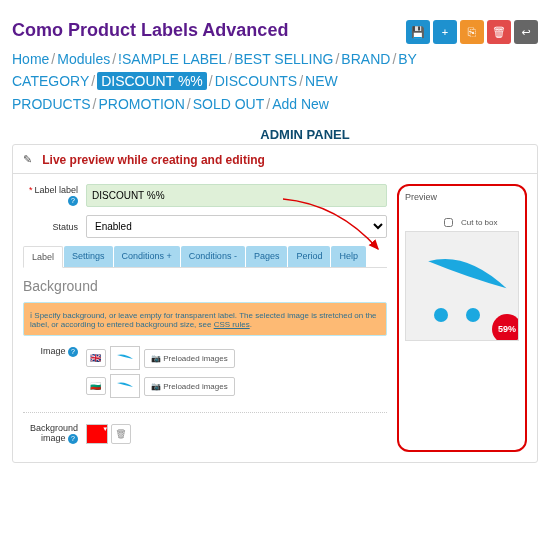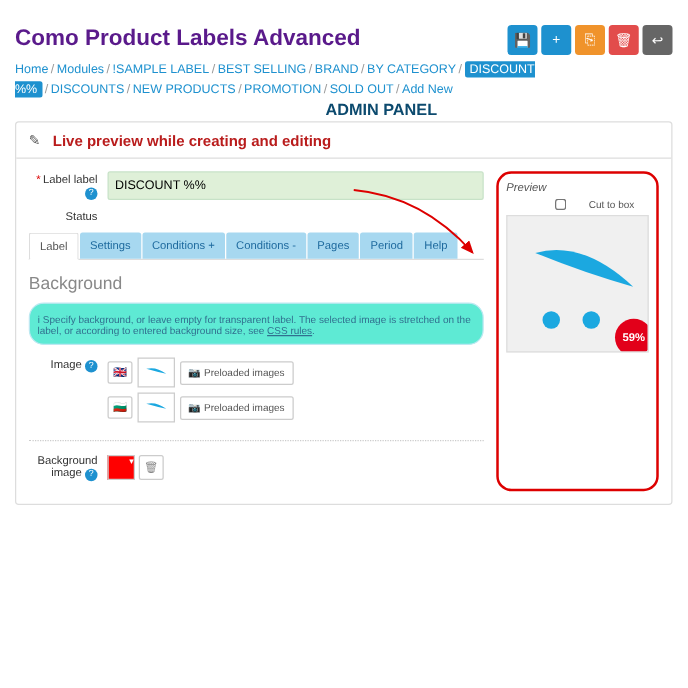--- a/index.html
+++ b/index.html
@@ -2,53 +2,53 @@
 <html><head>
 <meta charset="utf-8">
 <style>
 * { box-sizing: border-box; margin: 0; padding: 0; }
 body { font-family: Arial, sans-serif; font-size: 10px; color: #333; background: #fff; width: 550px; height: 550px; padding: 20px 12px; overflow: hidden; }
 .hdr { display: flex; justify-content: space-between; align-items: flex-start; margin-bottom: 4px; }
 .title { color: #5a1a8b; font-size: 18px; font-weight: bold; }
 .btns { display: flex; gap: 3px; }
 .btn { width: 24px; height: 24px; border-radius: 3px; border: none; display: flex; align-items: center; justify-content: center; color: #fff; font-size: 11px; cursor: pointer; }
 .blue { background: #1e91cf; } .orange { background: #f0932b; } .red { background: #e24c4b; } .gray { background: #666; }
-.crumbs { font-size: 10px; color: #1e91cf; line-height: 1.6; margin-bottom: 0; }
+.crumbs { font-size: 14px; color: #1e91cf; line-height: 1.6; margin-bottom: 12px; }
 .crumbs a { color: #1e91cf; text-decoration: none; cursor: pointer; }
 .crumbs .sep { color: #999; margin: 0 2px; }
 .crumbs .active { background: #1e91cf; color: #fff; padding: 1px 4px; border-radius: 2px; }
 .annot-title { color: #0c4a6e; font-weight: bold; font-size: 13px; text-align: center; margin-left: 60px; }
 .annot-sub { color: #b91c1c; font-weight: bold; font-size: 12px; margin-left: 100px; margin-top: 2px; }
 .panel { border: 1px solid #ddd; border-radius: 3px; margin-top: 2px; }
 .panel-hdr { padding: 6px 10px; border-bottom: 1px solid #ddd; font-size: 11px; color: #555; display: flex; align-items: center; gap: 6px; }
 .panel-body { padding: 10px; display: flex; gap: 10px; position: relative; }
 .left { flex: 1; }
 .right { width: 130px; border: 2px solid #d00; border-radius: 12px; padding: 6px; position: relative; }
 .row { display: flex; align-items: center; margin-bottom: 8px; gap: 8px; }
 .lbl { width: 55px; text-align: right; font-size: 9px; color: #333; }
 .req { color: #d00; margin-right: 2px; }
 .help { display: inline-block; width: 10px; height: 10px; background: #1e91cf; color: #fff; border-radius: 50%; font-size: 7px; text-align: center; line-height: 10px; }
 .inp { flex: 1; padding: 5px; border: 1px solid #c7e2c7; background: #dff0d8; font-size: 10px; border-radius: 2px; }
 .sel { flex: 1; padding: 4px; border: 1px solid #ccc; font-size: 10px; border-radius: 2px; background: #fff; }
 .tabs { display: flex; border-bottom: 1px solid #ddd; margin-top: 6px; }
 .tab { padding: 5px 8px; font-size: 9px; background: #a7d8f0; color: #1e6a9e; cursor: pointer; margin-right: 1px; border-radius: 2px 2px 0 0; }
 .tab.on { background: #fff; border: 1px solid #ddd; border-bottom: 1px solid #fff; margin-bottom: -1px; color: #555; }
 .sect { font-size: 14px; color: #888; font-weight: normal; margin: 10px 0 8px; }
-.info { background: #5eead4; border: 1px solid #bce8f1; color: #31708f; padding: 6px; font-size: 8px; border-radius: 12px; margin-bottom: 10px; }
+.info { background: #fdba74; border: 1px solid #bce8f1; color: #31708f; padding: 6px; font-size: 8px; border-radius: 2px; margin-bottom: 10px; }
 .info a { color: #31708f; text-decoration: underline; }
 .imgrow { display: flex; align-items: center; gap: 4px; margin-bottom: 4px; }
 .flag { width: 20px; height: 18px; border: 1px solid #ccc; display: flex; align-items: center; justify-content: center; font-size: 9px; border-radius: 2px; background: #fff; }
 .thumb { width: 30px; height: 24px; border: 1px solid #ccc; display: flex; align-items: center; justify-content: center; background: #fff; }
 .swoosh-sm { width: 20px; height: 12px; }
 .preload { padding: 4px 6px; border: 1px solid #ccc; background: #fff; font-size: 8px; border-radius: 2px; cursor: pointer; color: #555; }
 .colorsw { width: 22px; height: 20px; background: #f00; border: 1px solid #ccc; display: inline-block; }
 .trash { width: 20px; height: 20px; border: 1px solid #ccc; background: #fff; display: flex; align-items: center; justify-content: center; font-size: 9px; border-radius: 2px; cursor: pointer; color: #888; }
 .dots { border-top: 1px dotted #ccc; margin: 10px 0; }
-.prev-lbl { font-size: 9px; color: #555; margin-bottom: 4px; font-style: italic; }
-.chk { display: flex; align-items: center; gap: 18px; font-size: 8px; color: #555; margin-bottom: 4px; padding-left: 39px; }
+.prev-lbl { font-size: 9px; color: #555; margin-bottom: 16px; }
+.chk { display: flex; align-items: center; gap: 8px; font-size: 8px; color: #555; margin-bottom: 4px; padding-left: 39px; }
 .chk input { width: 9px; height: 9px; }
 .prev-box { width: 100%; height: 110px; background: #f0f0f0; border: 1px solid #ddd; position: relative; overflow: hidden; }
 .swoosh { position: absolute; top: 18px; left: 15px; width: 90px; height: 55px; }
 .dots2 { position: absolute; bottom: 18px; left: 28px; display: flex; gap: 18px; }
 .dot { width: 14px; height: 14px; background: #1ba8e0; border-radius: 50%; }
 .badge { position: absolute; bottom: -4px; right: -4px; width: 30px; height: 30px; background: #e2001a; border-radius: 50%; color: #fff; font-size: 9px; font-weight: bold; display: flex; align-items: center; justify-content: center; }
 .arrow { position: absolute; top: 20px; left: 265px; pointer-events: none; }
 </style>
 </head>
 <body>
@@ -82,20 +82,21 @@
         </defs>
       <path d="M5,5 Q60,10 100,55" stroke="#d00" stroke-width="1.5" fill="none" marker-end="url(#ah)"></path>
     </svg>
     <div class="left">
       <div class="row">
         <div class="lbl"><span class="req">*</span><span>Label label</span> <span class="help">?</span></div>
         <input class="inp" value="DISCOUNT %%" style="">
       </div>
       <div class="row">
         <div class="lbl">Status</div>
+        <select class="sel"><option>Enabled</option></select>
       </div>
       <div class="tabs">
           <div class="tab on">Label</div>
           <div class="tab">Settings</div>
           <div class="tab">Conditions +</div>
           <div class="tab">Conditions -</div>
           <div class="tab">Pages</div>
           <div class="tab">Period</div>
           <div class="tab">Help</div>
         </div>

